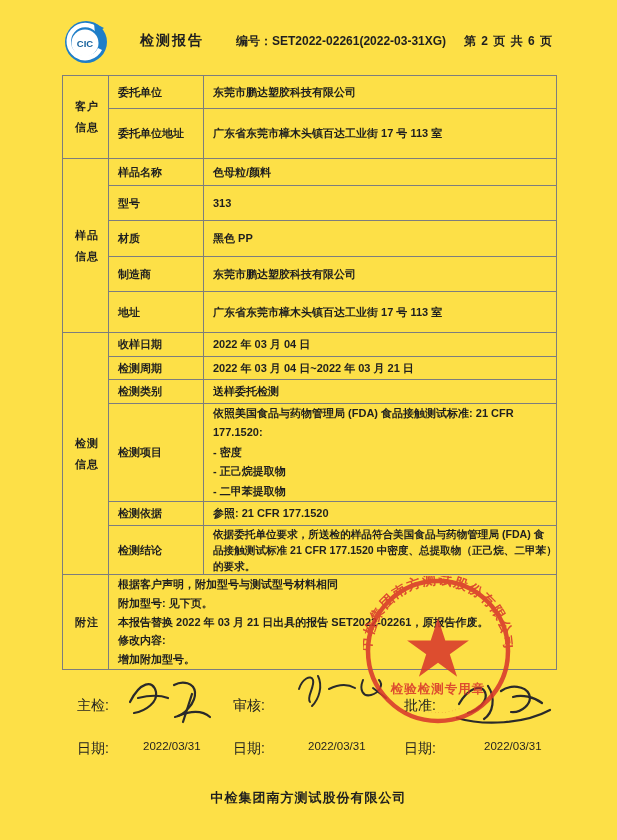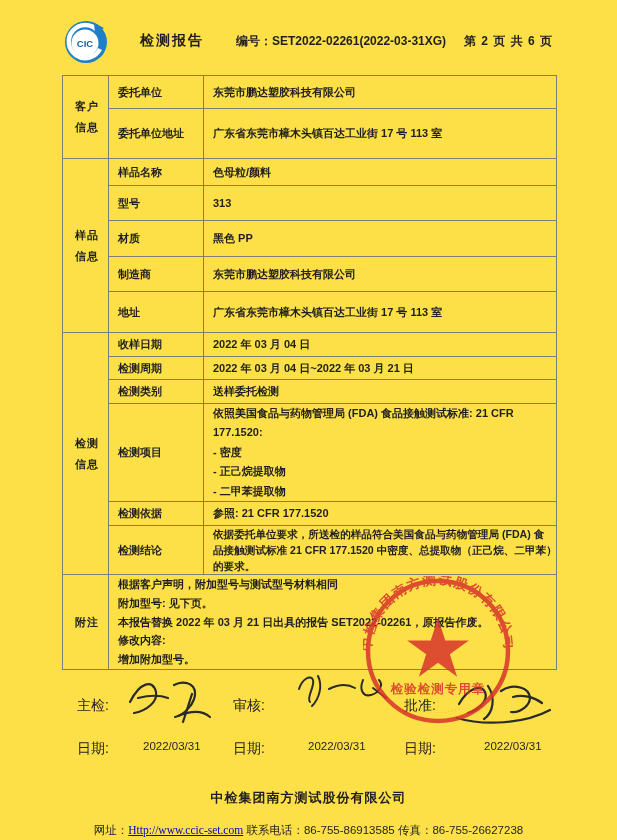--- a/index.html
+++ b/index.html
@@ -203,19 +203,14 @@
       <textPath href="#ringTop" startOffset="50%" text-anchor="middle">中检集团南方测试股份有限公司</textPath>
     </text>
     <path d="M 0,-33 L 7.3,-10.6 L 30.9,-10.6 L 11.8,3.3 L 19.1,25.7 L 0,11.8 L -19.1,25.7 L -11.8,3.3 L -30.9,-10.6 L -7.3,-10.6 Z" fill="#d9392c"></path>
     <text x="0" y="42" text-anchor="middle" fill="#d9392c" font-size="12.5" font-weight="bold" letter-spacing="1" font-family="Liberation Sans, sans-serif">检验检测专用章</text>
     <text fill="#d9392c" font-size="4.5" letter-spacing="2">
       <textPath href="#ringBot" startOffset="50%" text-anchor="middle">··············</textPath>
     </text>
   </svg>
 
   <div class="ftr-company">中检集团南方测试股份有限公司</div>
-  <div class="ftr-line2">
-    <span>网址：</span><a class="ftr-link" href="#">Http://www.ccic-set.com</a>
-    <span>联系电话：86-755-86913585</span>
-    <span>传真：86-755-26627238</span>
-  </div>
 
 </div>
 
 </body></html>

